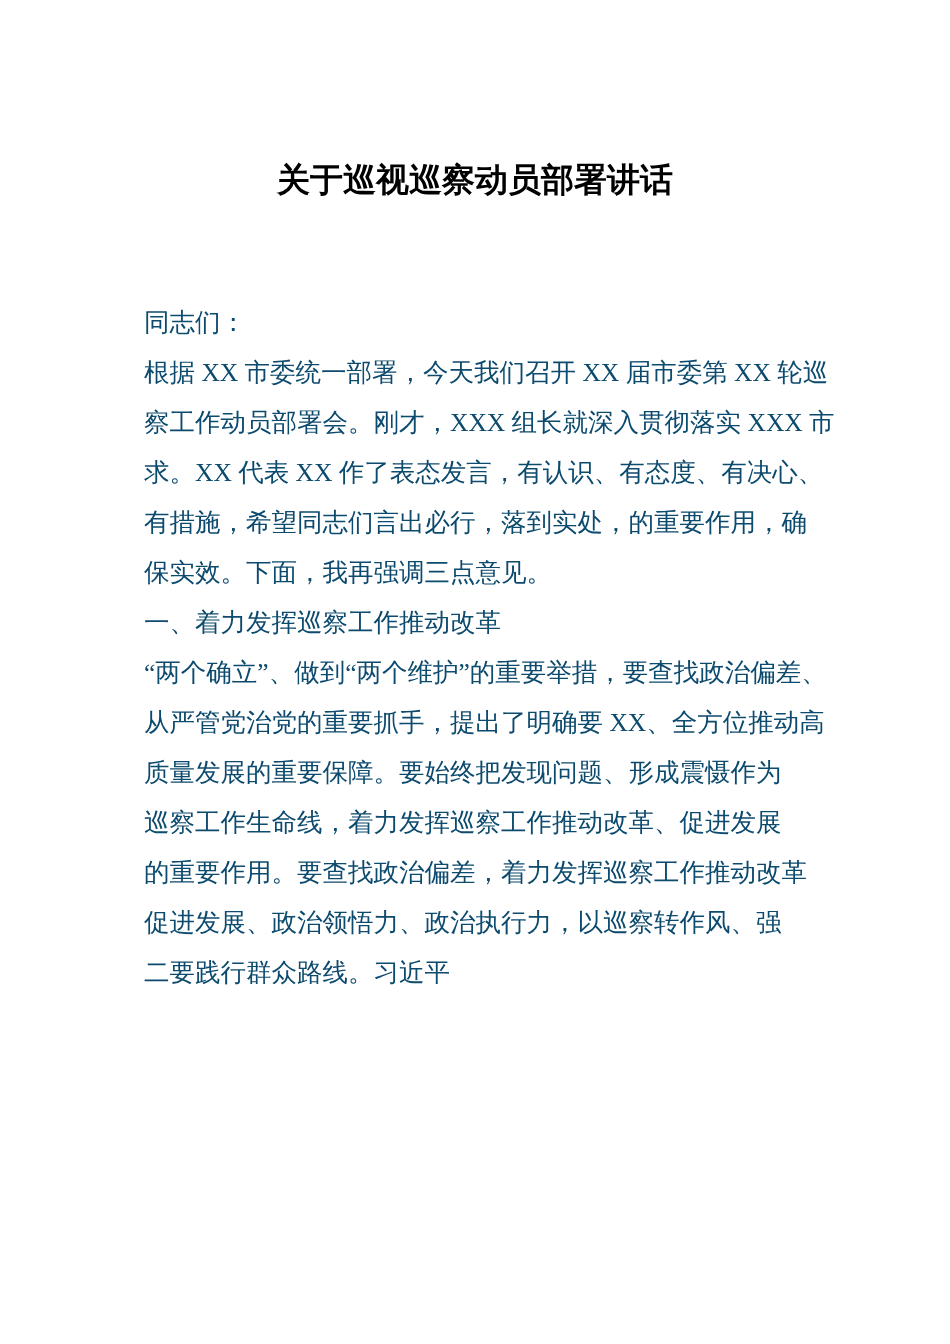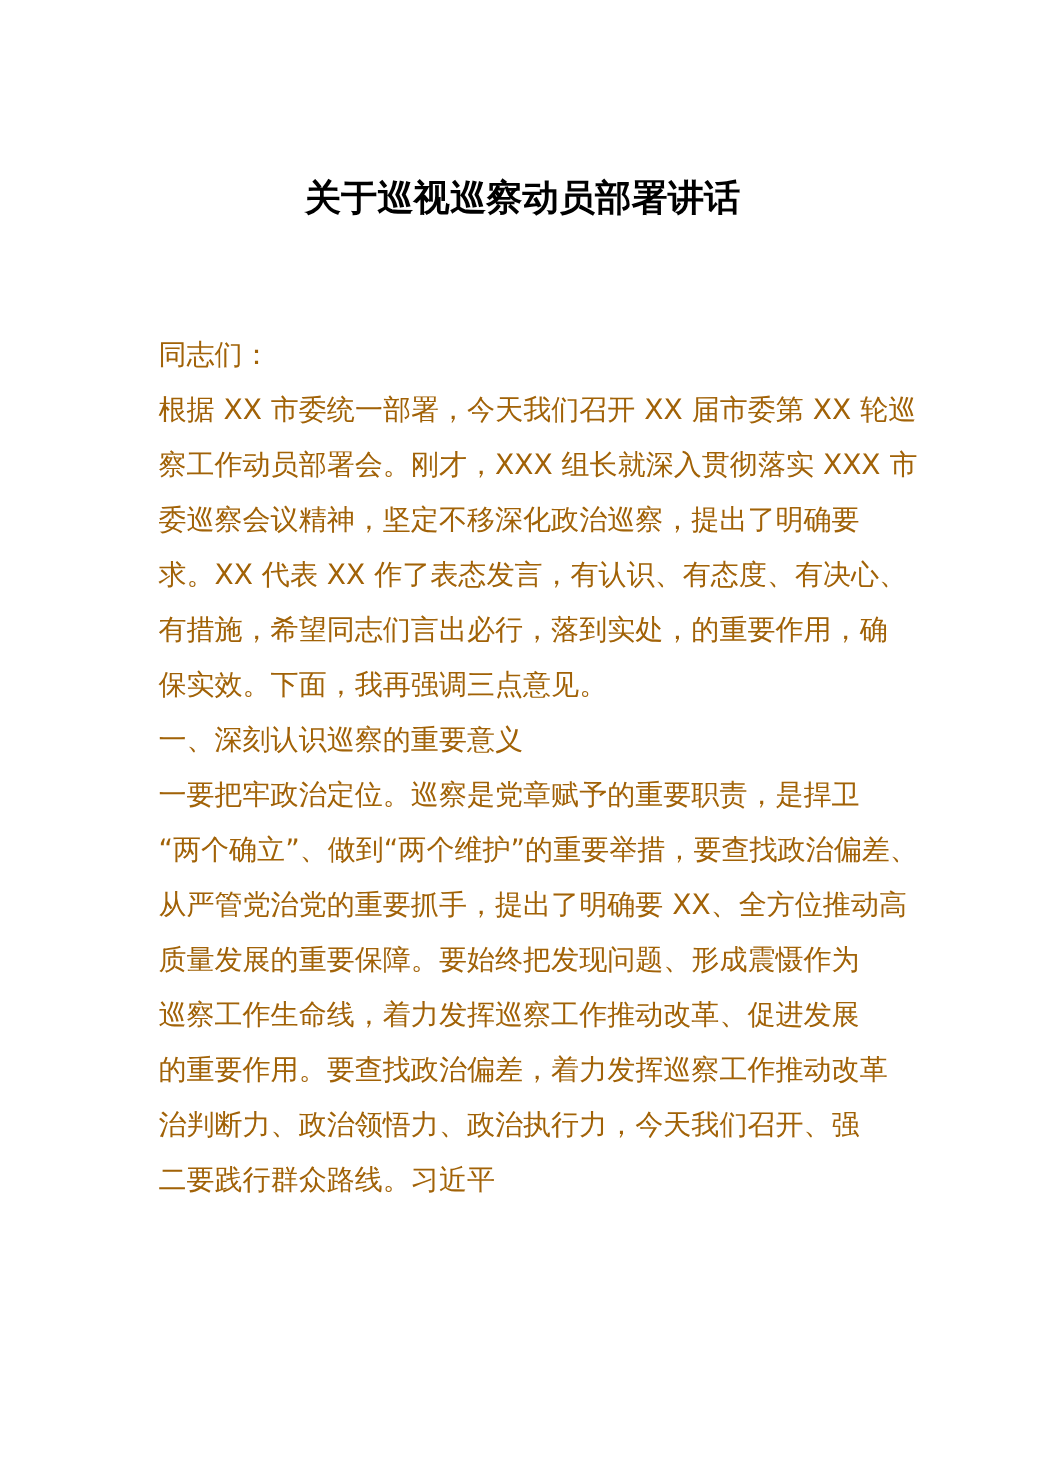--- a/index.html
+++ b/index.html
@@ -41,40 +41,39 @@
       top: 298px;
       width: 680px;
     }
     .line {
       display: block;
       height: 50px;
       line-height: 50px;
       font-size: 25.5px;
       white-space: nowrap;
       letter-spacing: 0px;
-      color: #a16207;
+      color: #0c4a6e;
+      font-family: Liberation Serif, serif;
     }
   </style>
 </head>
 <body>
 
 <div class="page">
   <div class="title">关于巡视巡察动员部署讲话</div>
 
   <div class="body">
     <span class="line">同志们：</span>
     <span class="line">根据 XX 市委统一部署，今天我们召开 XX 届市委第 XX 轮巡</span>
     <span class="line">察工作动员部署会。刚才，XXX 组长就深入贯彻落实 XXX 市</span>
-    <span class="line">委巡察会议精神，坚定不移深化政治巡察，提出了明确要</span>
     <span class="line">求。XX 代表 XX 作了表态发言，有认识、有态度、有决心、</span>
     <span class="line">有措施，希望同志们言出必行，落到实处，的重要作用，确</span>
     <span class="line">保实效。下面，我再强调三点意见。</span>
-    <span class="line">一、深刻认识巡察的重要意义</span>
-    <span class="line">一要把牢政治定位。巡察是党章赋予的重要职责，是捍卫</span>
+    <span class="line">一、着力发挥巡察工作推动改革</span>
     <span class="line">“两个确立”、做到“两个维护”的重要举措，要查找政治偏差、</span>
     <span class="line">从严管党治党的重要抓手，提出了明确要 XX、全方位推动高</span>
     <span class="line">质量发展的重要保障。要始终把发现问题、形成震慑作为</span>
     <span class="line">巡察工作生命线，着力发挥巡察工作推动改革、促进发展</span>
     <span class="line">的重要作用。要查找政治偏差，着力发挥巡察工作推动改革</span>
-    <span class="line">治判断力、政治领悟力、政治执行力，今天我们召开、强</span>
+    <span class="line">促进发展、政治领悟力、政治执行力，以巡察转作风、强</span>
     <span class="line">二要践行群众路线。习近平</span>
   </div>
 </div>
 
 </body></html>

